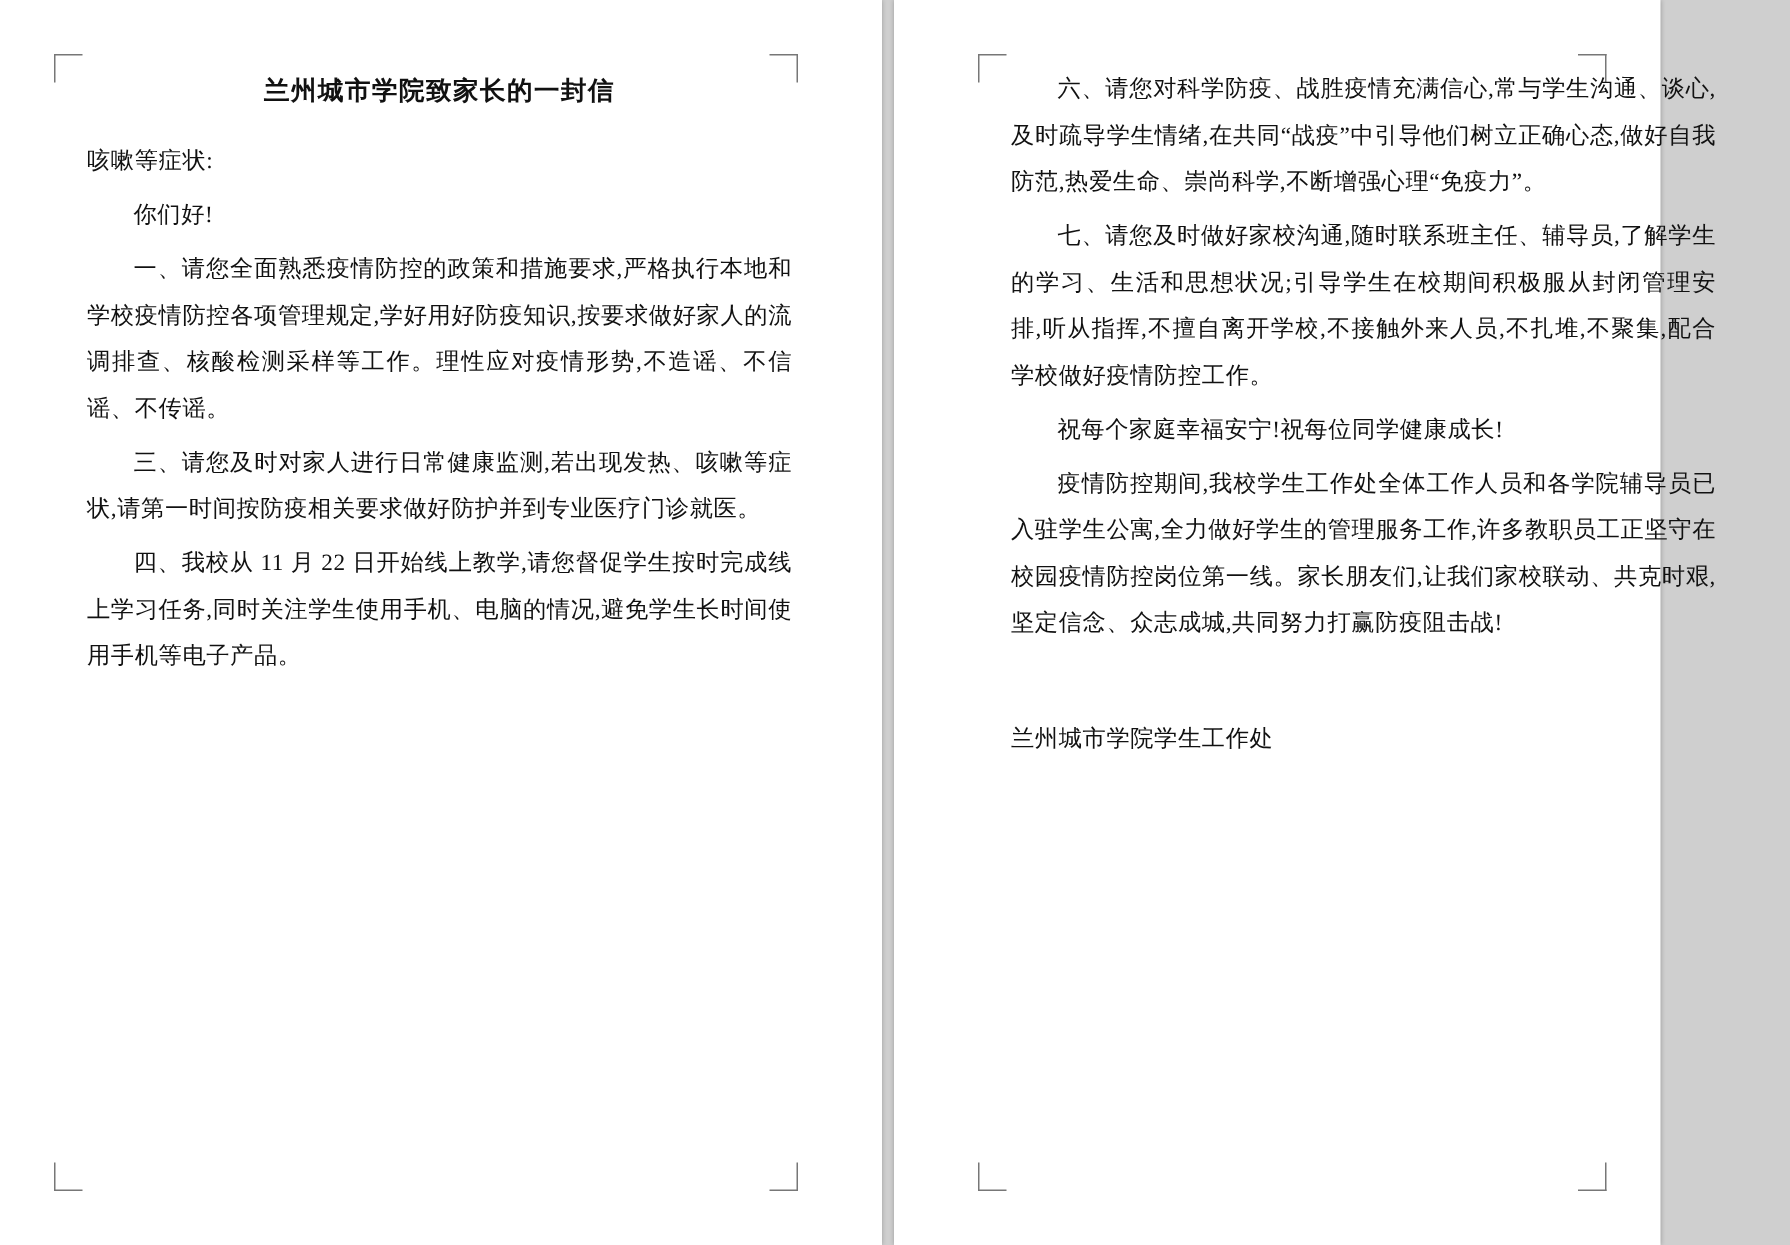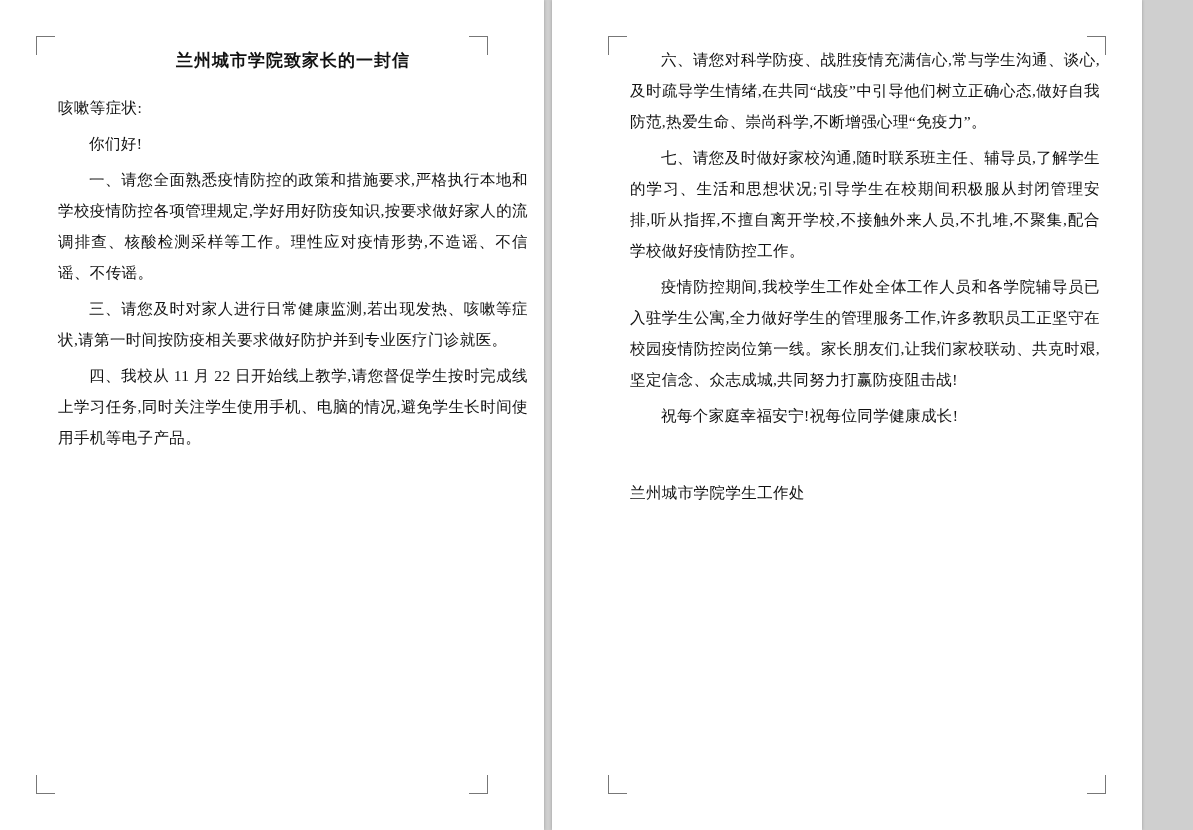--- a/index.html
+++ b/index.html
@@ -21,25 +21,25 @@
     display: flex;
     gap: 8px;
   }
   .page {
     position: relative;
     background: #ffffff;
     box-sizing: border-box;
     box-shadow: 0 0 3px rgba(0,0,0,0.25);
   }
   .page-left {
-    width: 544px;
+    width: 588px;
     height: 830px;
   }
   .page-right {
-    width: 590px;
+    width: 511px;
     height: 830px;
   }
   
   .mark {
     position: absolute;
     width: 18px;
     height: 18px;
     pointer-events: none;
   }
   .mark.tl { border-left: 1px solid #777; border-top: 1px solid #777; }
@@ -118,22 +118,22 @@
 
   <div class="page page-right">
     <span class="mark tl"></span>
     <span class="mark tr"></span>
     <span class="mark bl"></span>
     <span class="mark br"></span>
 
     <div class="content">
       <p class="indent1">六、请您对科学防疫、战胜疫情充满信心,常与学生沟通、谈心,及时疏导学生情绪,在共同“战疫”中引导他们树立正确心态,做好自我防范,热爱生命、崇尚科学,不断增强心理“免疫力”。</p>
       <p class="indent1">七、请您及时做好家校沟通,随时联系班主任、辅导员,了解学生的学习、生活和思想状况;引导学生在校期间积极服从封闭管理安排,听从指挥,不擅自离开学校,不接触外来人员,不扎堆,不聚集,配合学校做好疫情防控工作。</p>
+      <p class="indent1">祝每个家庭幸福安宁!祝每位同学健康成长!</p>
       <p class="indent1">疫情防控期间,我校学生工作处全体工作人员和各学院辅导员已入驻学生公寓,全力做好学生的管理服务工作,许多教职员工正坚守在校园疫情防控岗位第一线。家长朋友们,让我们家校联动、共克时艰,坚定信念、众志成城,共同努力打赢防疫阻击战!</p>
-      <p class="indent1">祝每个家庭幸福安宁!祝每位同学健康成长!</p>
 
       <div class="sign">
         <div>兰州城市学院学生工作处</div>
       </div>
     </div>
   </div>
 
 </div>
 
 </body></html>

